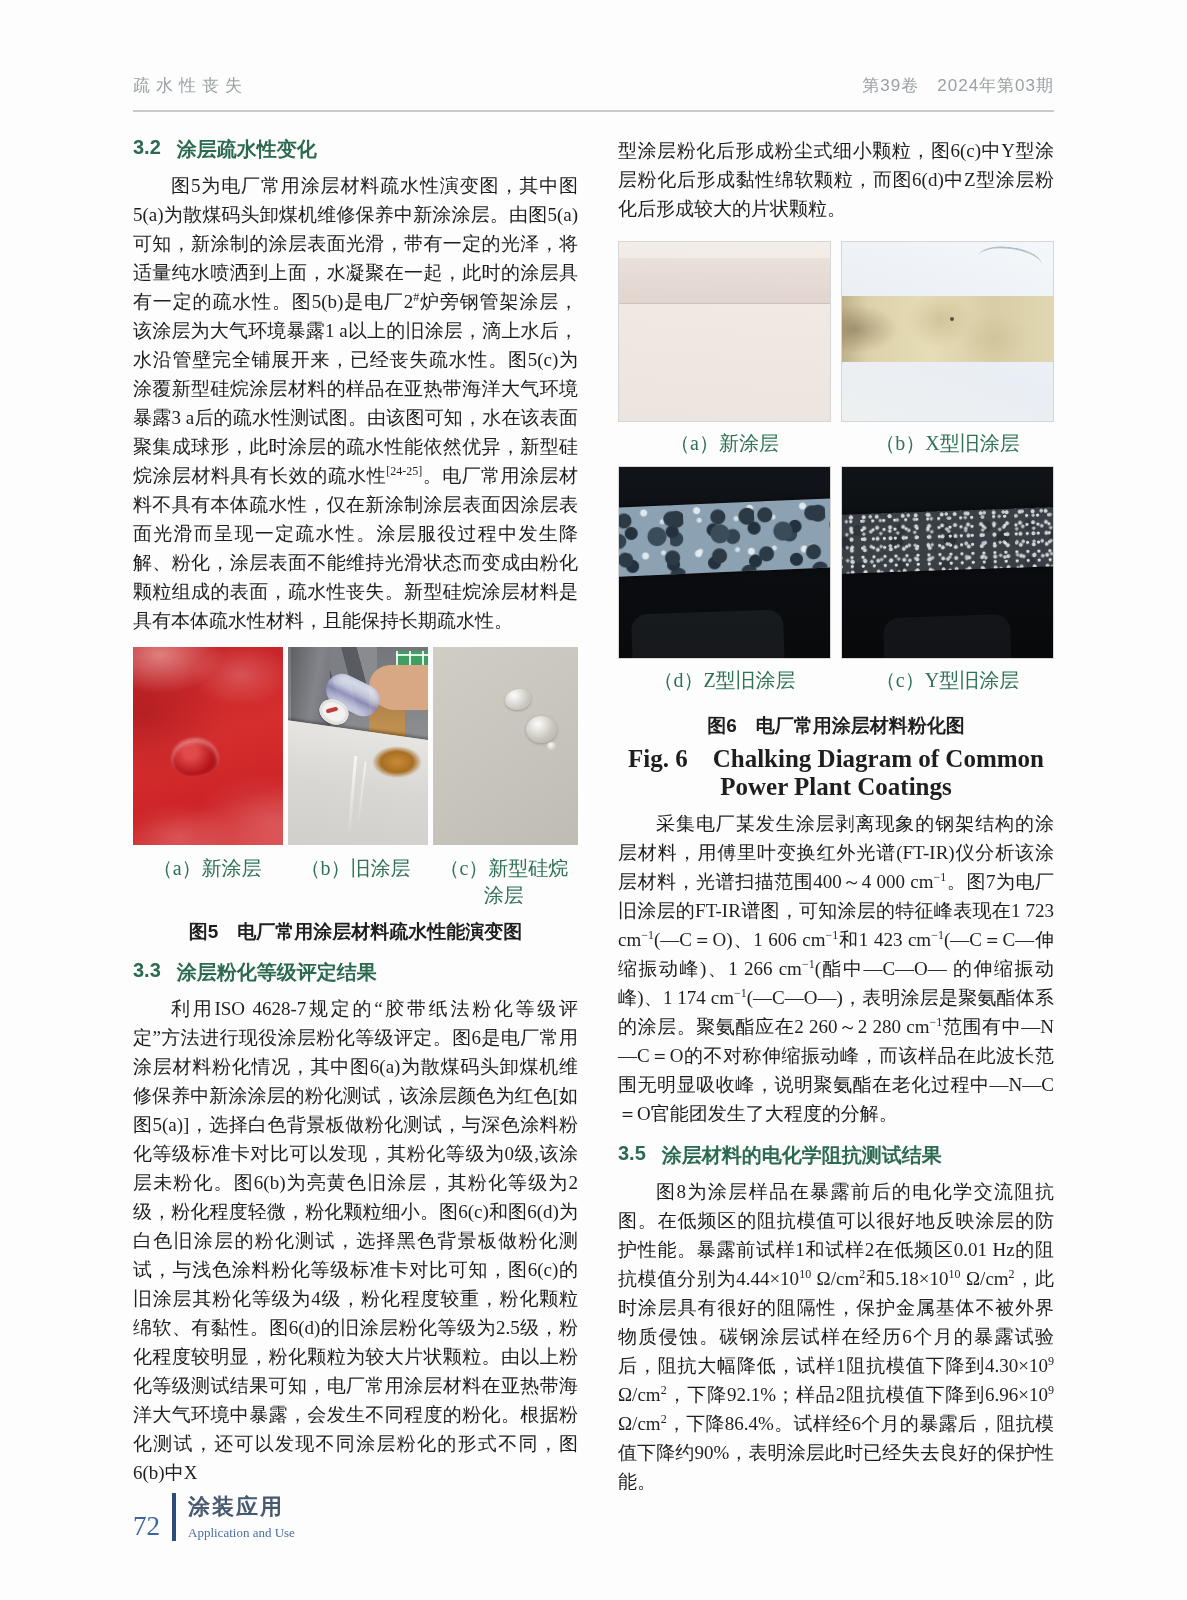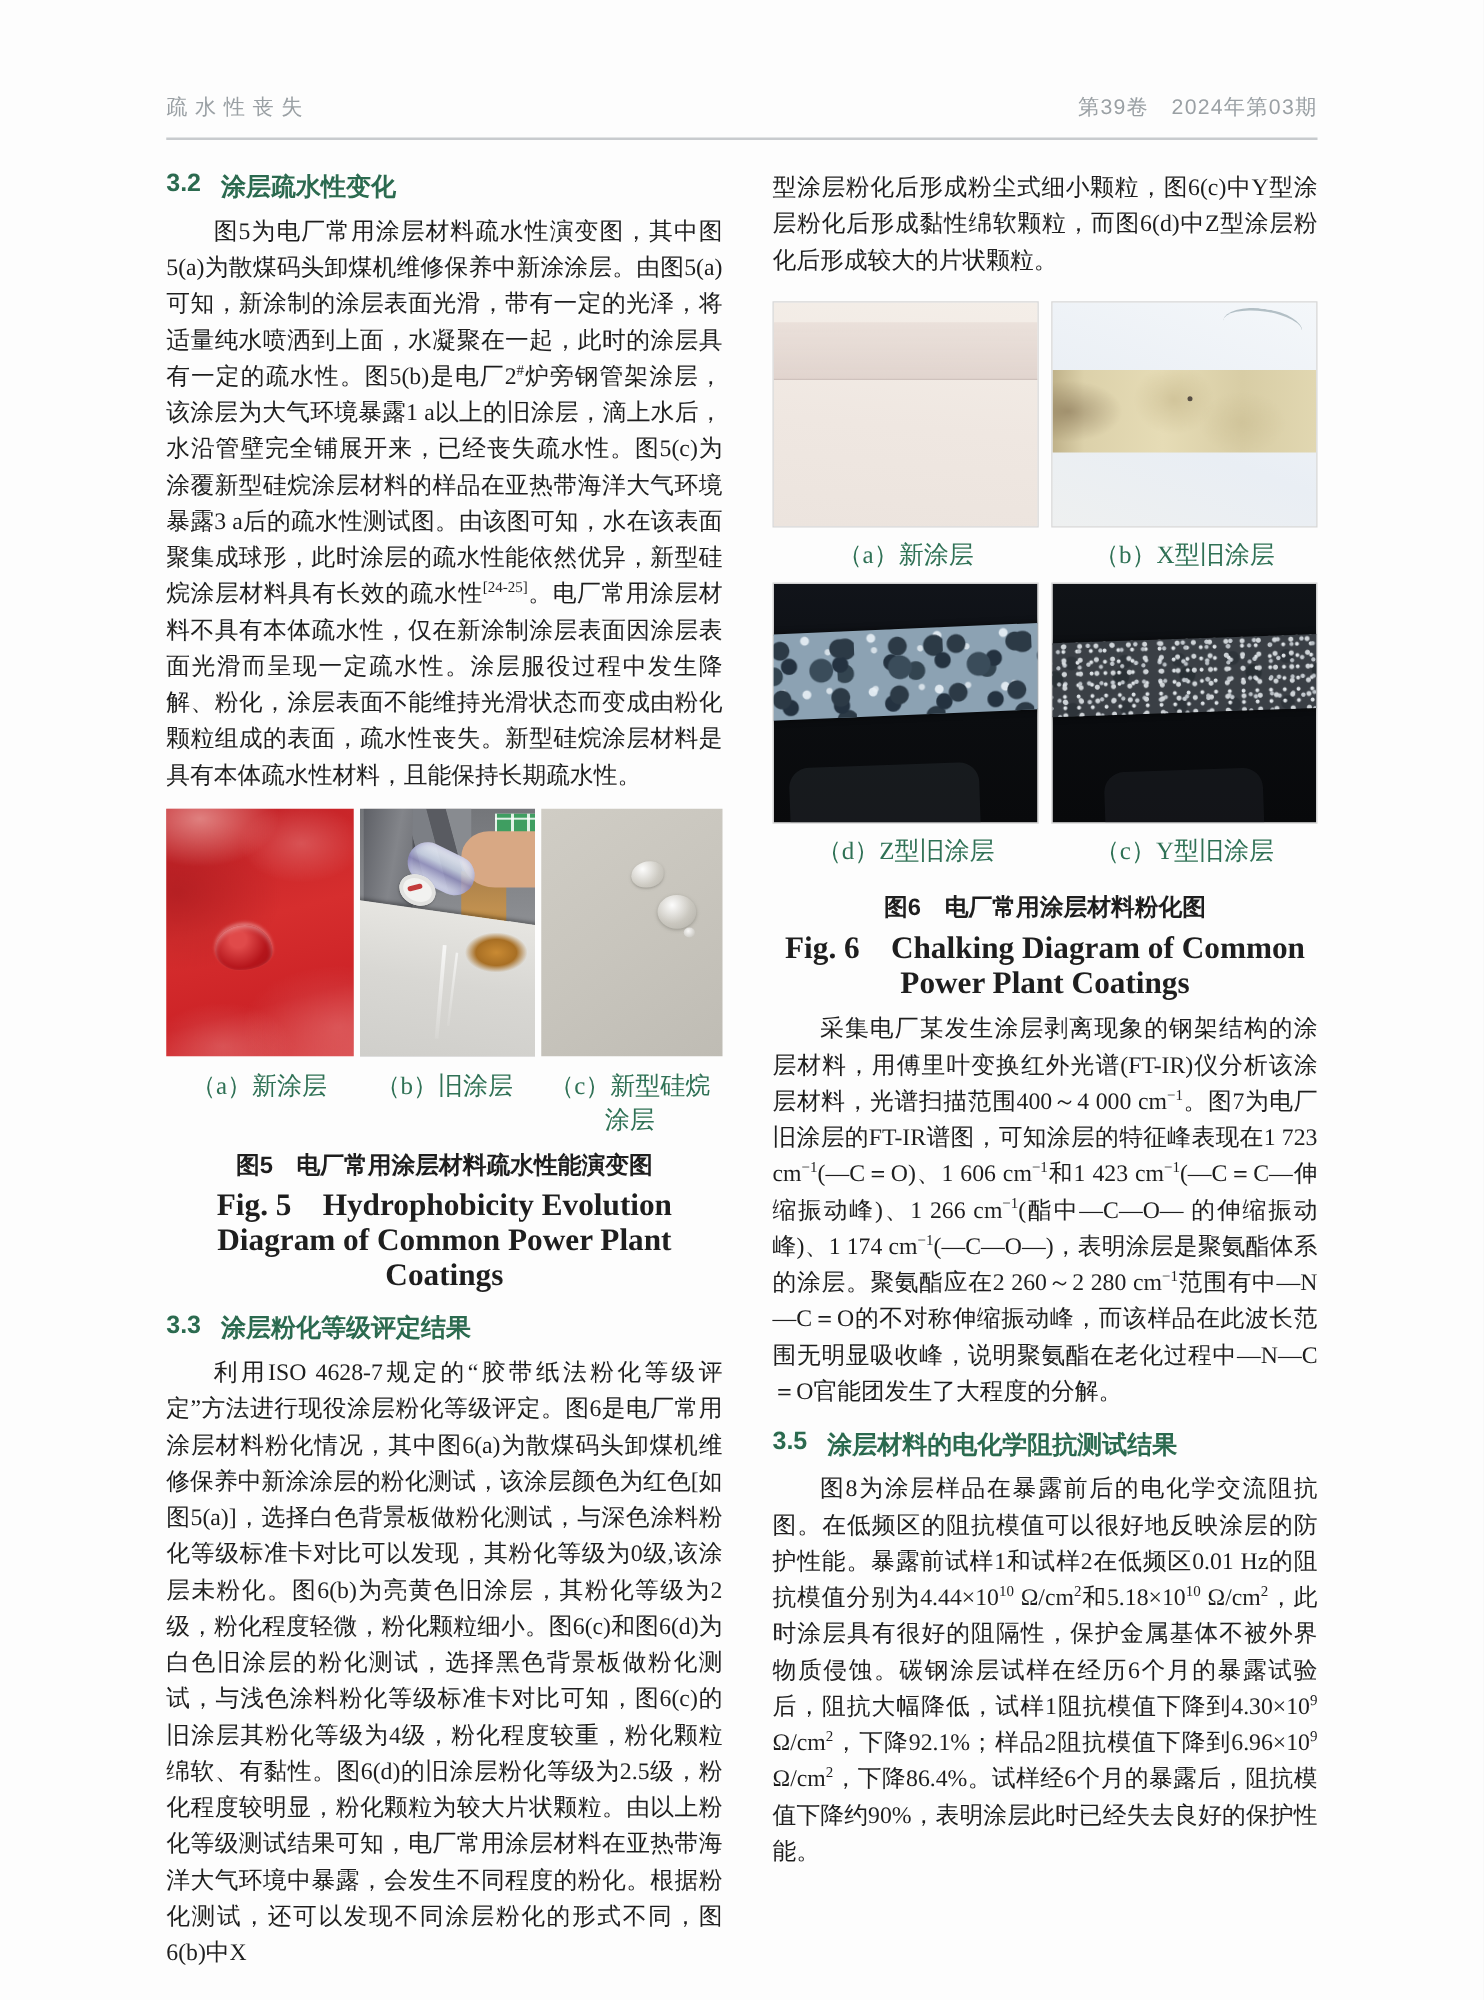--- a/index.html
+++ b/index.html
@@ -184,21 +184,20 @@
             <i class="c-dot"></i>
           </div>
         </div>
         <div class="fig5-subs">
           <span class="subcap">（a）新涂层</span>
           <span class="subcap">（b）旧涂层</span>
           <span class="subcap">（c）新型硅烷涂层</span>
         </div>
         <figcaption>
           <div class="cap-zh">图5　电厂常用涂层材料疏水性能演变图</div>
-          <div class="cap-en">Fig. 5　Hydrophobicity Evolution Diagram of Common Power Plant Coatings</div>
         </figcaption>
       </figure>
 
       <h3 class="sec-head">
           <span>3.3</span>
           <span>涂层粉化等级评定结果</span>
         </h3>
 
       <p class="body indent">利用ISO 4628-7规定的“胶带纸法粉化等级评定”方法进行现役涂层粉化等级评定。图6是电厂常用涂层材料粉化情况，其中图6(a)为散煤码头卸煤机维修保养中新涂涂层的粉化测试，该涂层颜色为红色[如图5(a)]，选择白色背景板做粉化测试，与深色涂料粉化等级标准卡对比可以发现，其粉化等级为0级,该涂层未粉化。图6(b)为亮黄色旧涂层，其粉化等级为2级，粉化程度轻微，粉化颗粒细小。图6(c)和图6(d)为白色旧涂层的粉化测试，选择黑色背景板做粉化测试，与浅色涂料粉化等级标准卡对比可知，图6(c)的旧涂层其粉化等级为4级，粉化程度较重，粉化颗粒绵软、有黏性。图6(d)的旧涂层粉化等级为2.5级，粉化程度较明显，粉化颗粒为较大片状颗粒。由以上粉化等级测试结果可知，电厂常用涂层材料在亚热带海洋大气环境中暴露，会发生不同程度的粉化。根据粉化测试，还可以发现不同涂层粉化的形式不同，图6(b)中X</p>
     </section>
@@ -240,14 +239,22 @@
 
       <h3 class="sec-head">
           <span>3.5</span>
           <span>涂层材料的电化学阻抗测试结果</span>
         </h3>
 
       <p class="body indent">图8为涂层样品在暴露前后的电化学交流阻抗图。在低频区的阻抗模值可以很好地反映涂层的防护性能。暴露前试样1和试样2在低频区0.01 Hz的阻抗模值分别为4.44×10<sup>10</sup> Ω/cm<sup>2</sup>和5.18×10<sup>10</sup> Ω/cm<sup>2</sup>，此时涂层具有很好的阻隔性，保护金属基体不被外界物质侵蚀。碳钢涂层试样在经历6个月的暴露试验后，阻抗大幅降低，试样1阻抗模值下降到4.30×10<sup>9</sup> Ω/cm<sup>2</sup>，下降92.1%；样品2阻抗模值下降到6.96×10<sup>9</sup> Ω/cm<sup>2</sup>，下降86.4%。试样经6个月的暴露后，阻抗模值下降约90%，表明涂层此时已经失去良好的保护性能。</p>
     </section>
   </main>
 
+  <footer class="ftr">
+    <span class="page-num">72</span>
+    <span class="ftr-bar"></span>
+    <div class="ftr-text">
+      <div class="ftr-zh">涂装应用</div>
+      <div class="ftr-en">Application and Use</div>
+    </div>
+  </footer>
 
 </div>
 
 </body></html>

